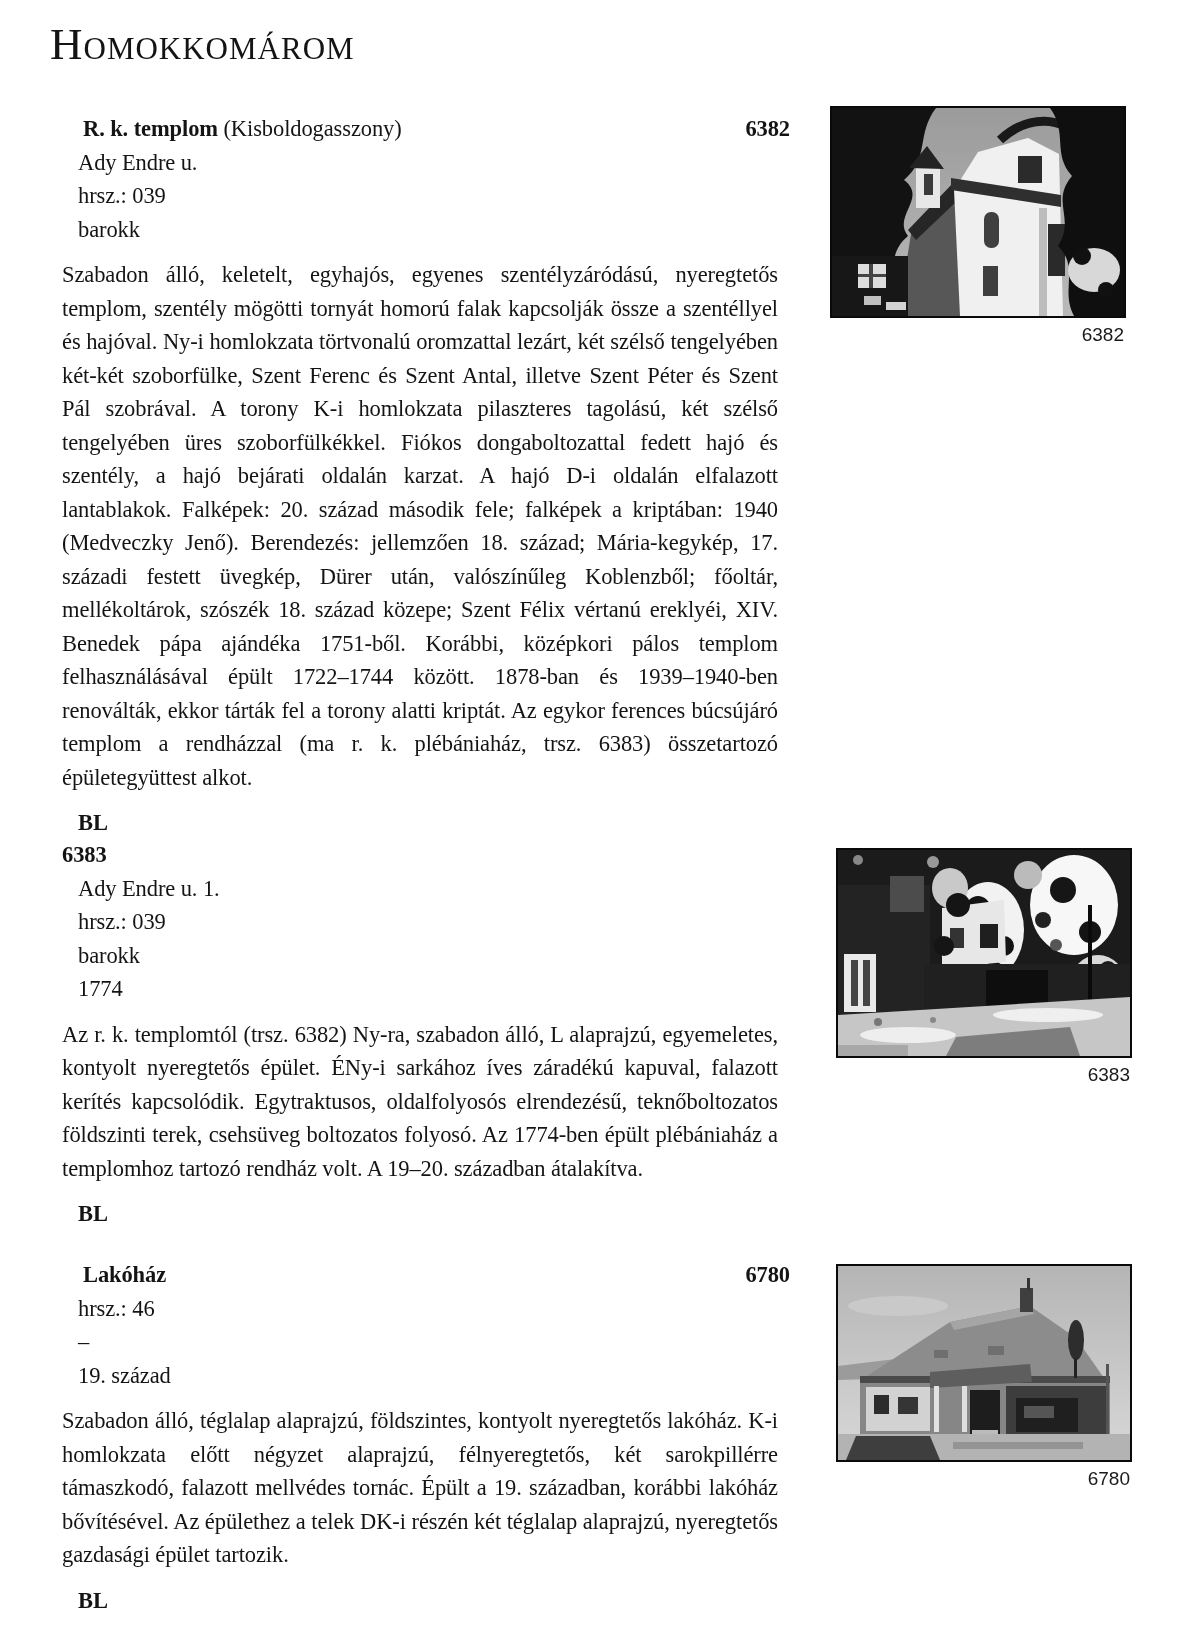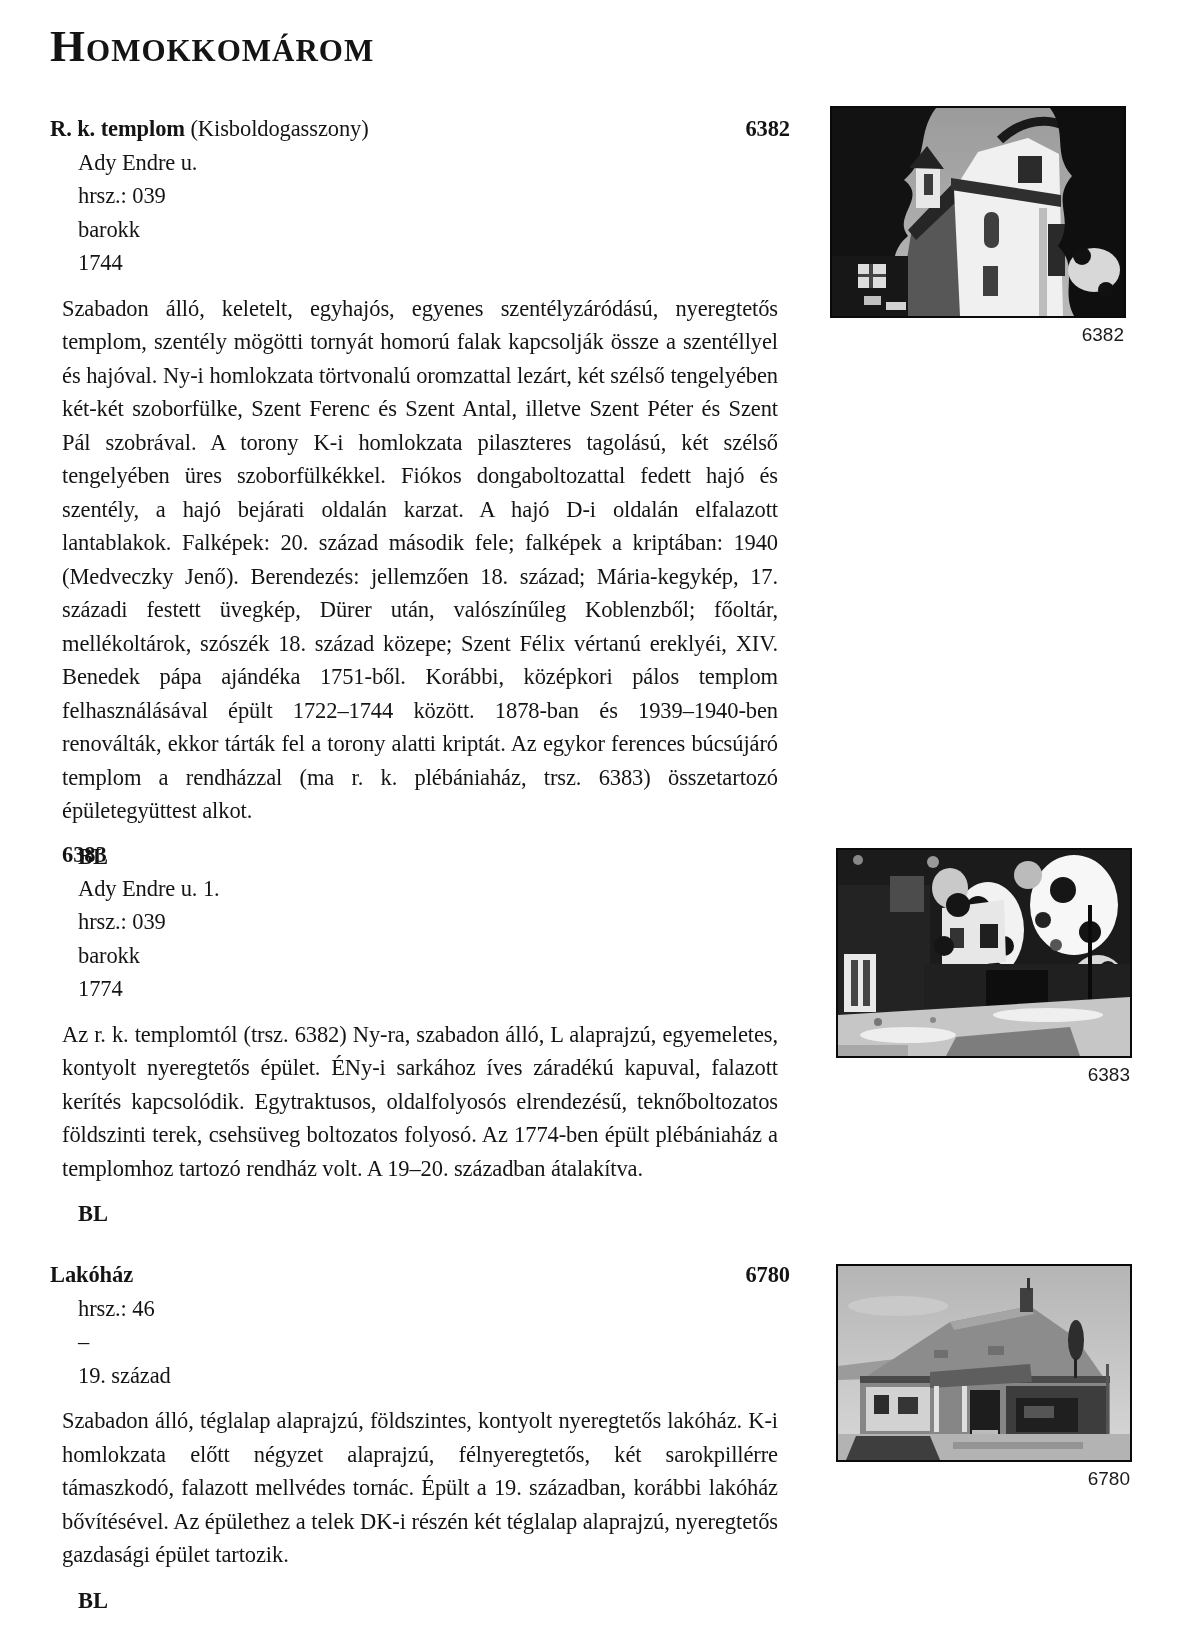--- a/index.html
+++ b/index.html
@@ -1,30 +1,30 @@
 <!DOCTYPE html>
 <html lang="hu"><head>
 <meta charset="utf-8">
 <style>
   html,body { margin:0; padding:0; background:#ffffff; }
   .page {
     position:relative; width:1180px; height:1628px; background:#ffffff;
     font-family:"Liberation Serif", serif; color:#141414; overflow:hidden;
   }
   .page-title {
-    position:absolute; left:50px; top:30px; font-weight:700; letter-spacing:1px;
-    line-height:33px; white-space:nowrap;
+    position:absolute; left:50px; top:30px; font-weight:400; letter-spacing:1px;
+    line-height:28px; white-space:nowrap;
   }
   .page-title .initial { font-size:45px; }
   .page-title .rest    { font-size:31px; }
 
   .entry { position:absolute; left:50px; width:740px; font-size:22.5px; line-height:33.5px; letter-spacing:-0.1px; }
   .entry-head { display:flex; justify-content:space-between; align-items:baseline; }
   .entry-title { margin:0; font-size:22.5px; font-weight:400; line-height:33.5px; }
-  .entry-title .tbold { font-weight:700; }
+  .entry-title .tbold { font-weight:700;margin-left:33px; }
   .entry-num { font-weight:700; padding-left:12px; white-space:nowrap; }
   .meta { padding-left:28px; }
   .desc { margin:12px; text-align:justify; }
   .sig  { padding-left:28px;font-weight:bold; }
 
   .photo { position:absolute; margin:0; }
   .photo-frame {
     border:2px solid #0a0a0a; box-sizing:content-box; background:#888;
     font-size:0; line-height:0;
   }
@@ -42,21 +42,20 @@
   <div class="page-title"><span class="initial">H</span><span class="rest">OMOKKOMÁROM</span></div>
 
   <section class="entry" style="top:112px">
     <div class="entry-head">
       <h2 class="entry-title"><span class="tbold">R. k. templom</span><span> (Kisboldogasszony)</span></h2>
       <div class="entry-num">6382</div>
     </div>
     <div class="meta">Ady Endre u.</div>
     <div class="meta">hrsz.: 039</div>
     <div class="meta">barokk</div>
-    <div class="meta">1744</div>
     <p class="desc">Szabadon álló, keletelt, egyhajós, egyenes szentélyzáródású, nyeregtetős templom, szentély mögötti tornyát homorú falak kapcsolják össze a szentéllyel és hajóval. Ny-i homlokzata törtvonalú oromzattal lezárt, két szélső tengelyében két-két szoborfülke, Szent Ferenc és Szent Antal, illetve Szent Péter és Szent Pál szobrával. A torony K-i homlokzata pilaszteres tagolású, két szélső tengelyében üres szoborfülkékkel. Fiókos dongaboltozattal fedett hajó és szentély, a hajó bejárati oldalán karzat. A hajó D-i oldalán elfalazott lantablakok. Falképek: 20. század második fele; falképek a kriptában: 1940 (Medveczky Jenő). Berendezés: jellemzően 18. század; Mária-kegykép, 17. századi festett üvegkép, Dürer után, valószínűleg Koblenzből; főoltár, mellékoltárok, szószék 18. század közepe; Szent Félix vértanú ereklyéi, XIV. Benedek pápa ajándéka 1751-ből. Korábbi, középkori pálos templom felhasználásával épült 1722–1744 között. 1878-ban és 1939–1940-ben renoválták, ekkor tárták fel a torony alatti kriptát. Az egykor ferences búcsújáró templom a rendházzal (ma r. k. plébániaház, trsz. 6383) összetartozó épületegyüttest alkot.</p>
     <div class="sig">BL</div>
   </section>
 
   <figure class="photo" style="left:830px; top:106px; width:296px">
     <div class="photo-frame" style="width:292px; height:208px">
       <svg width="100%" height="100%" viewBox="0 0 292 208" preserveAspectRatio="none" role="img">
         <defs>
           <linearGradient id="sky1" x1="0" y1="0" x2="0" y2="1">
             <stop offset="0" stop-color="#9b9b9b"></stop>

